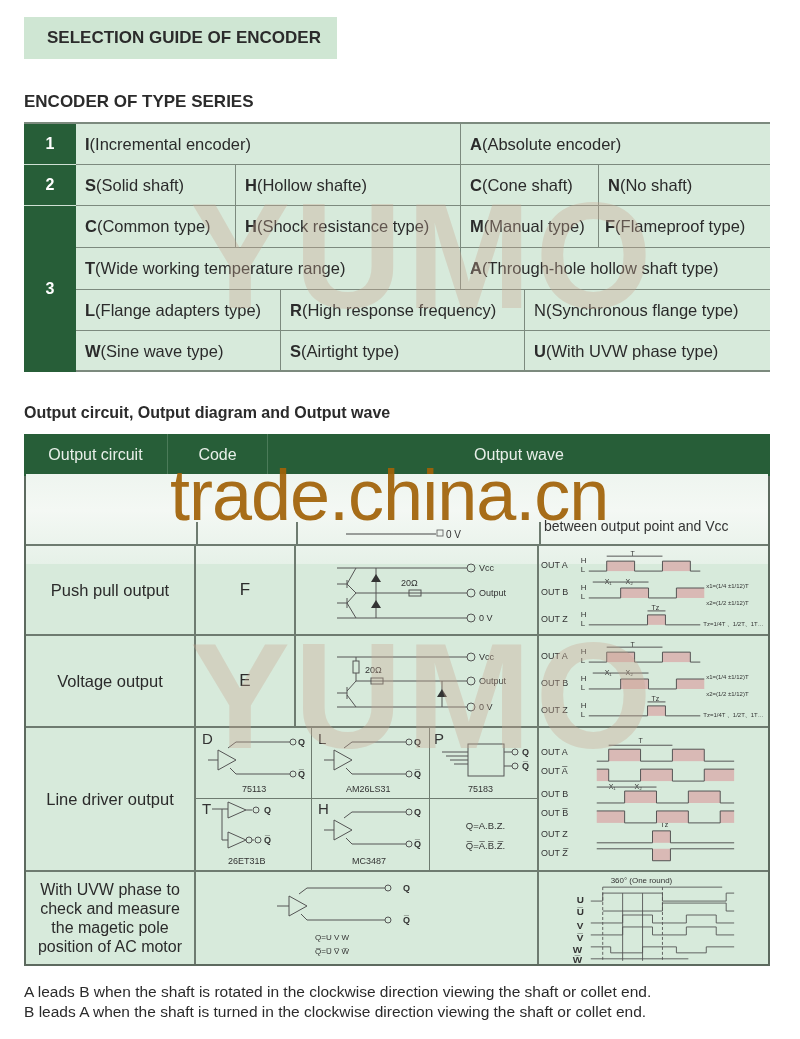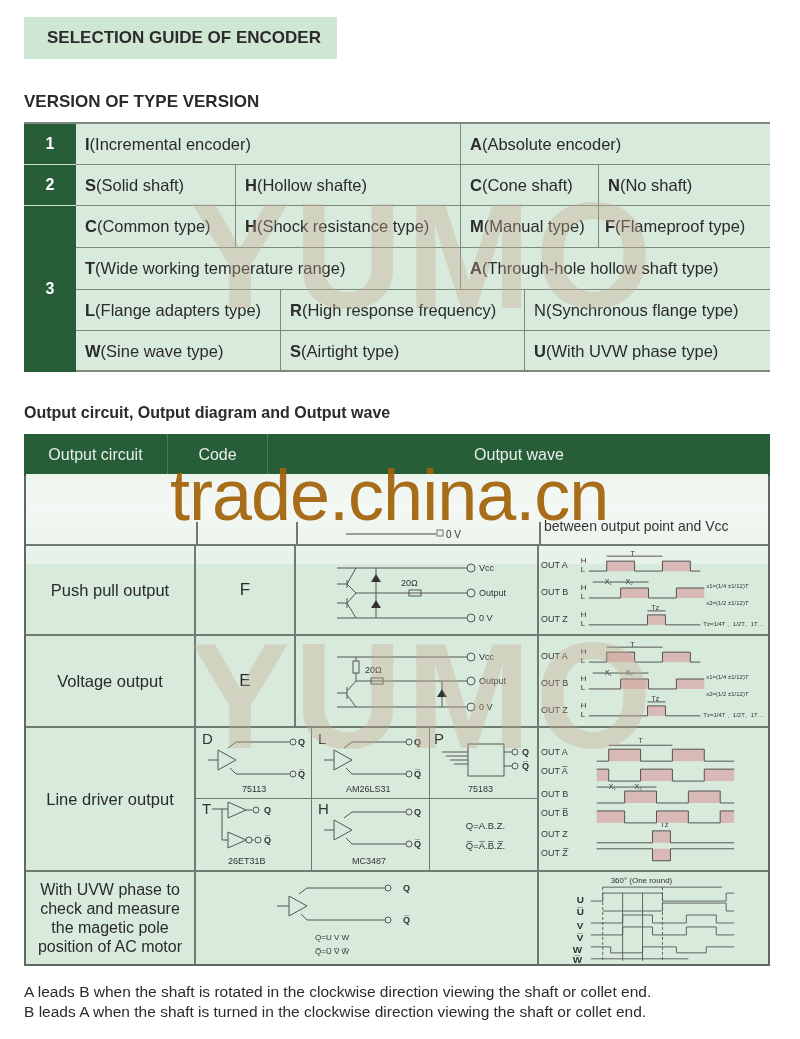--- a/index.html
+++ b/index.html
@@ -71,21 +71,21 @@
     .yumo {
       position: absolute; font-size: 150px; font-weight: bold; color: #c9a893; opacity: 0.35;
       letter-spacing: 4px; pointer-events: none;
     }
     .footer { position: absolute; left: 24px; top: 982px; font-size: 15.5px; line-height: 20px; color: #2b2b2b; }
   </style>
 </head>
 <body>
 
 <div class="title-box">SELECTION GUIDE OF ENCODER</div>
-<div class="section-h h-version">VERSION OF TYPE VERSION</div>
+<div class="section-h h-version">ENCODER OF TYPE SERIES</div>
 
 <div class="vtable">
   <div class="vnum" style="top:0;height:40px;">1</div>
   <div class="sep-white" style="top:40px;"></div>
   <div class="vnum" style="top:41px;height:40px;">2</div>
   <div class="sep-white" style="top:81px;"></div>
   <div class="vnum" style="top:82px;height:166px;">3</div>
 
   <div class="vrow" style="top:0;height:41px;">
     <div class="vcell" style="width:385px;">

